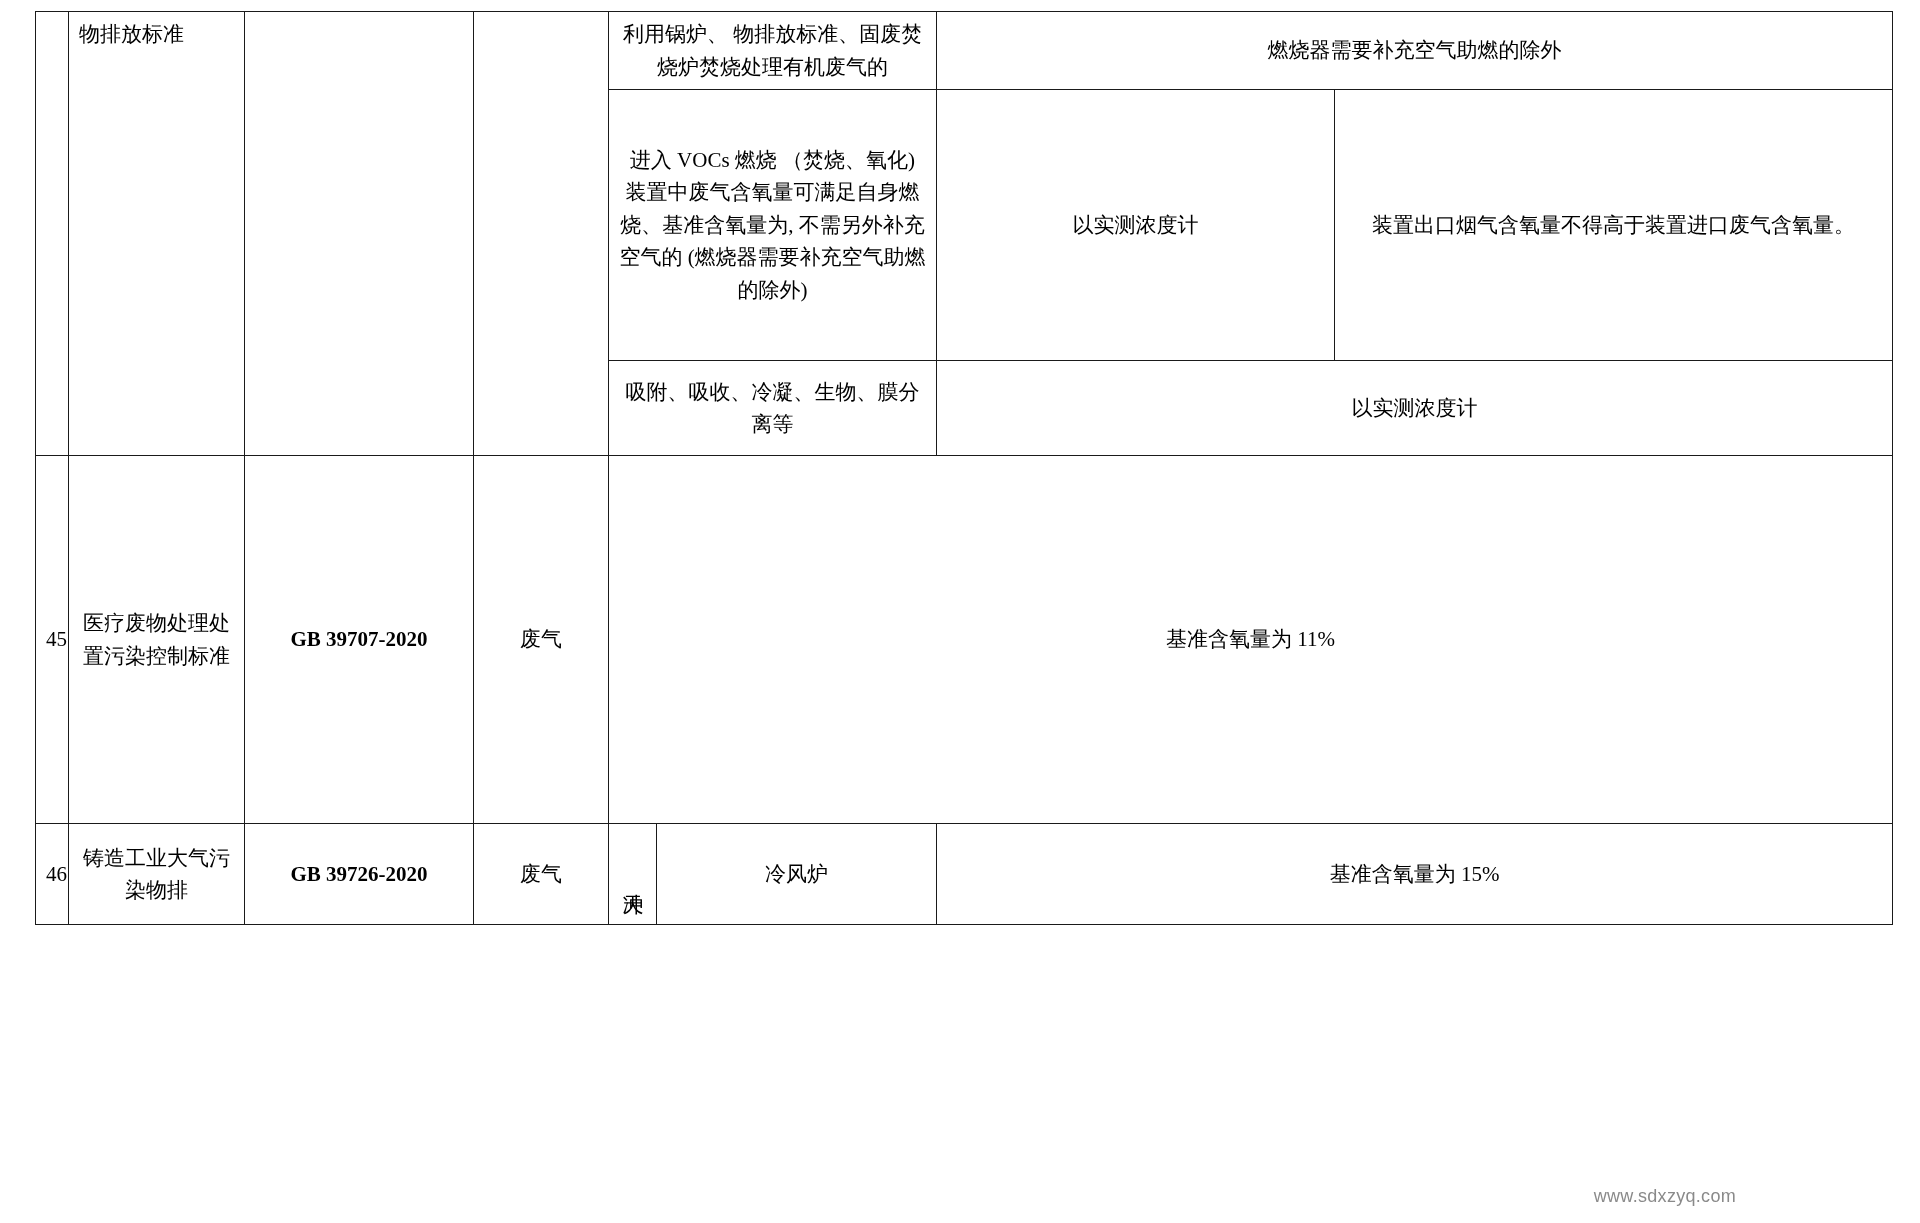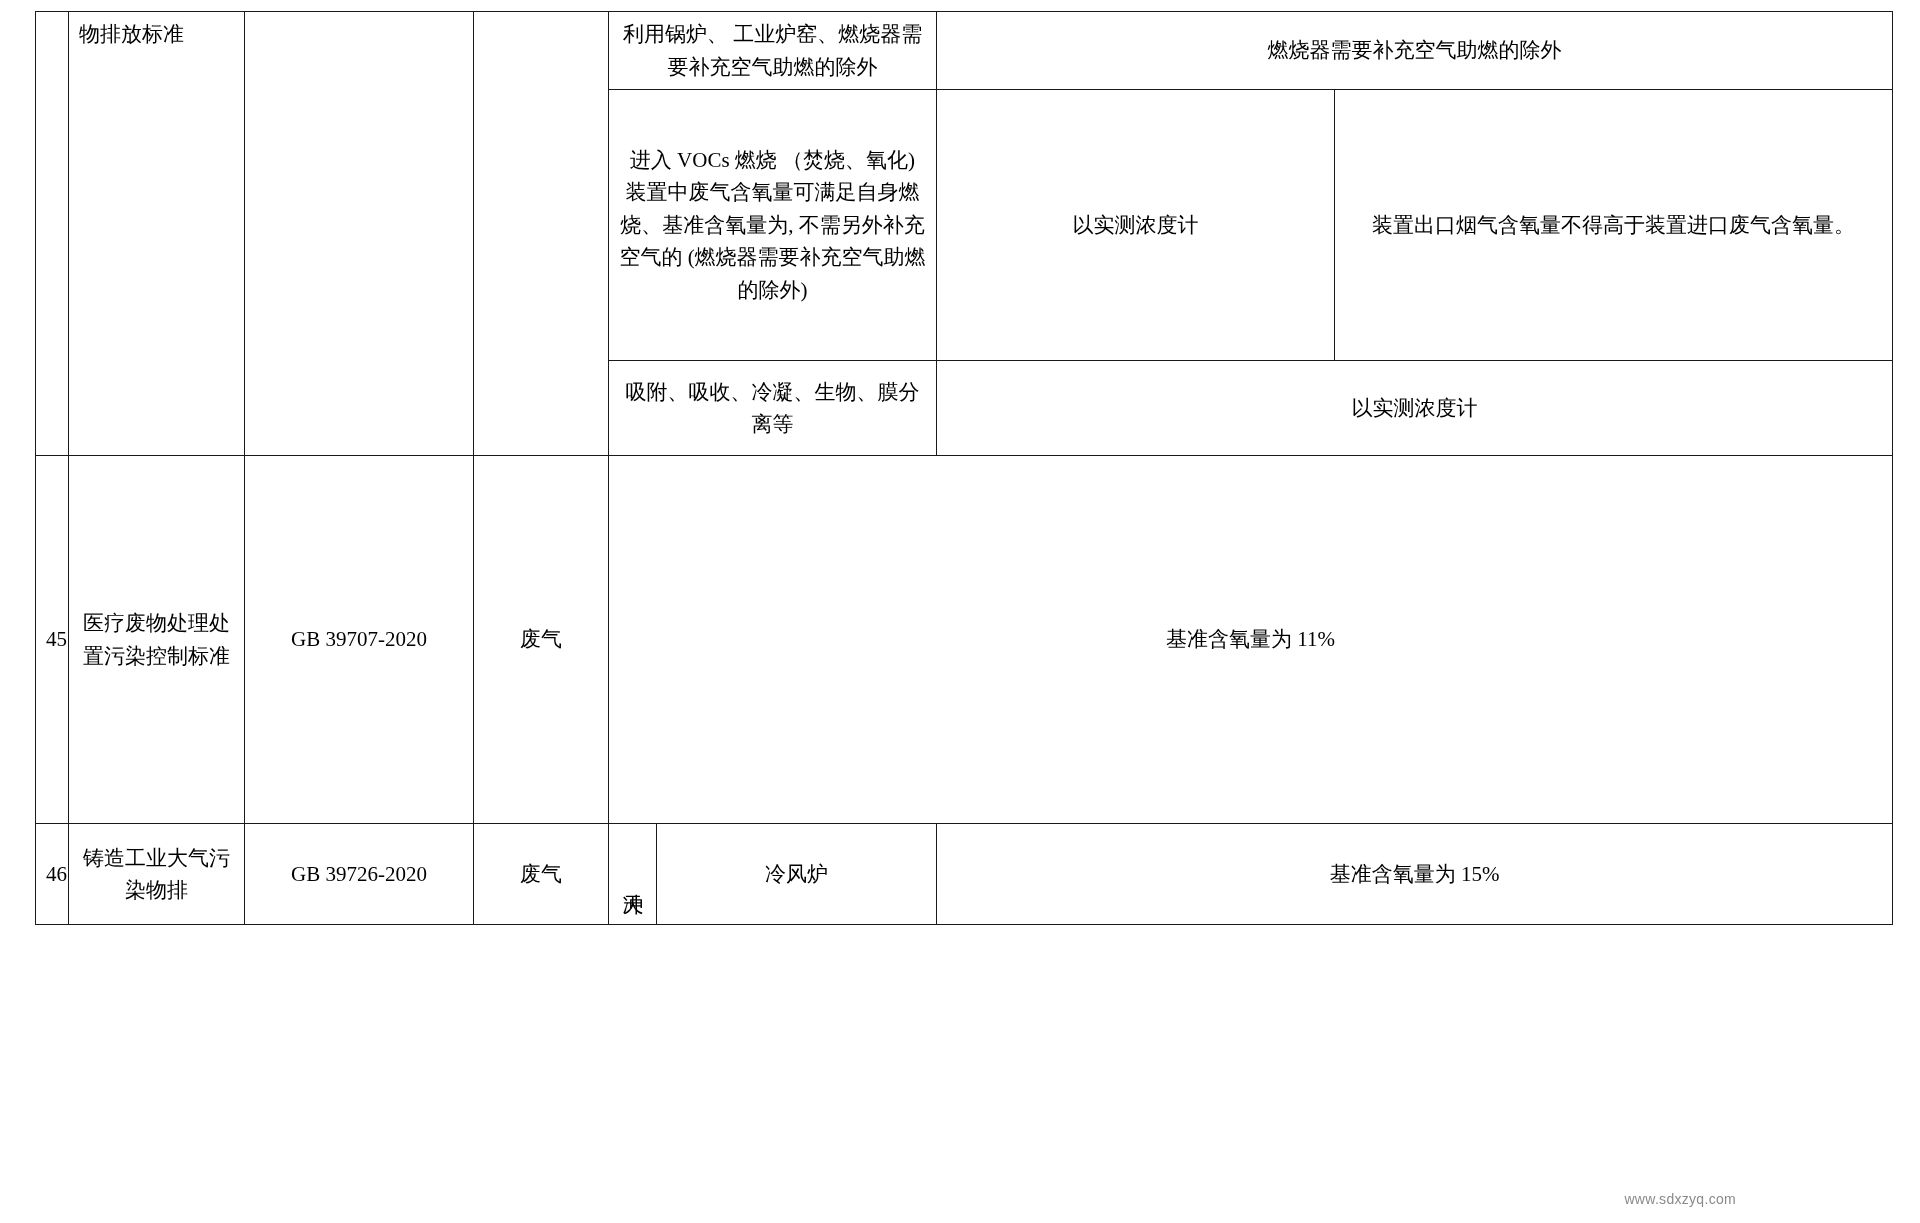--- a/index.html
+++ b/index.html
@@ -43,36 +43,36 @@
   .c-name   { width: 176px; }
   .c-code   { width: 229px; }
   .c-type   { width: 135px; }
   .c-cond1  { width: 48px; }
   .c-cond2  { width: 280px; }
   .c-val1   { width: 398px; }
   .c-val2   { width: 558px; }
 
   .cell-left-pad { padding-left: 14px; }
   .tight { line-height: 1.5; }
-  .nowrap { white-space: nowrap; }
+  .nowrap { white-space: nowrap; font-weight: bold; }
 
   .vertical-text {
     writing-mode: vertical-rl;
     text-orientation: upright;
     letter-spacing: 2px;
     line-height: 1.1;
     margin: 0 auto;
     display: inline-block;
     font-size: 21px;
   }
   .watermark {
     position: absolute;
     right: 36px;
     bottom: 16px;
-    font-size: 14px;
+    font-size: 18px;
     color: #8a8a8a;
     font-family: "Liberation Sans", sans-serif;
     letter-spacing: 0.3px;
   }
   .blank-tall { height: 355px; }
 </style>
 </head>
 <body>
 
 <div class="page">
@@ -88,21 +88,21 @@
       <col class="c-val1">
       <col class="c-val2">
     </colgroup>
 
     <tbody>
         <tr>
       <td rowspan="3"></td>
       <td rowspan="3" class="cell-left-pad" style="text-align:left; vertical-align:top;">物排放标准</td>
       <td rowspan="3"></td>
       <td rowspan="3"></td>
-      <td colspan="2" class="tight">利用锅炉、 工业炉窑、燃烧器需要补充空气助燃的除外</td>
+      <td colspan="2" class="tight">利用锅炉、 物排放标准、固废焚烧炉焚烧处理有机废气的</td>
       <td colspan="2">燃烧器需要补充空气助燃的除外</td>
     </tr>
 
     <tr>
       <td colspan="2" class="tight" style="height:258px;">进入 VOCs 燃烧 （焚烧、氧化) 装置中废气含氧量可满足自身燃烧、基准含氧量为, 不需另外补充空气的 (燃烧器需要补充空气助燃的除外)</td>
       <td>以实测浓度计</td>
       <td class="tight">装置出口烟气含氧量不得高于装置进口废气含氧量。</td>
     </tr>
 
     <tr>

